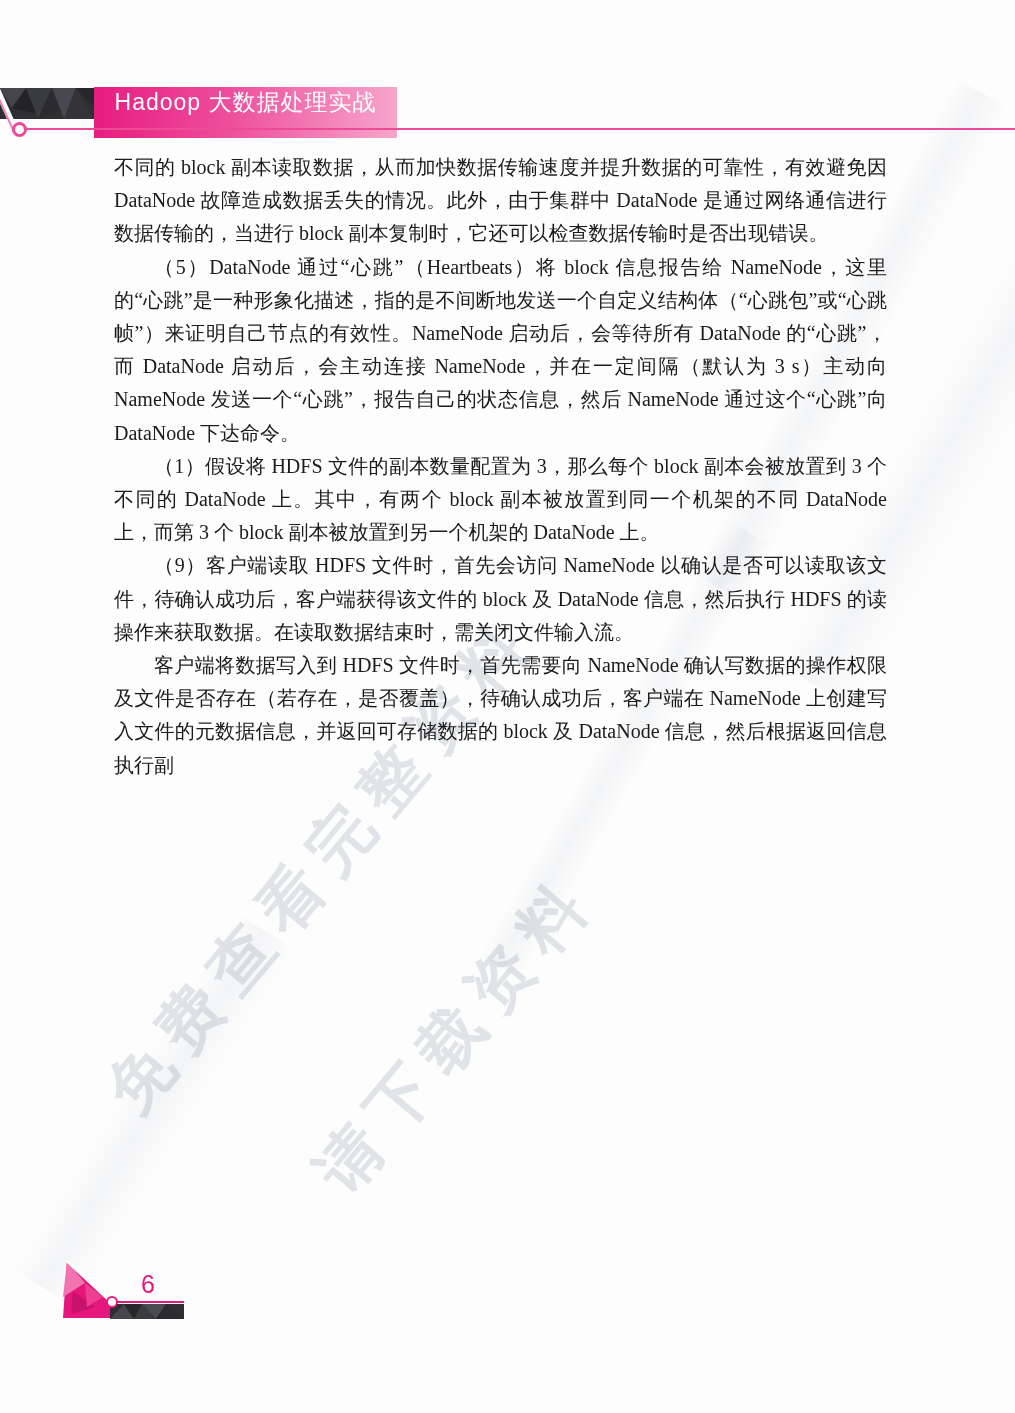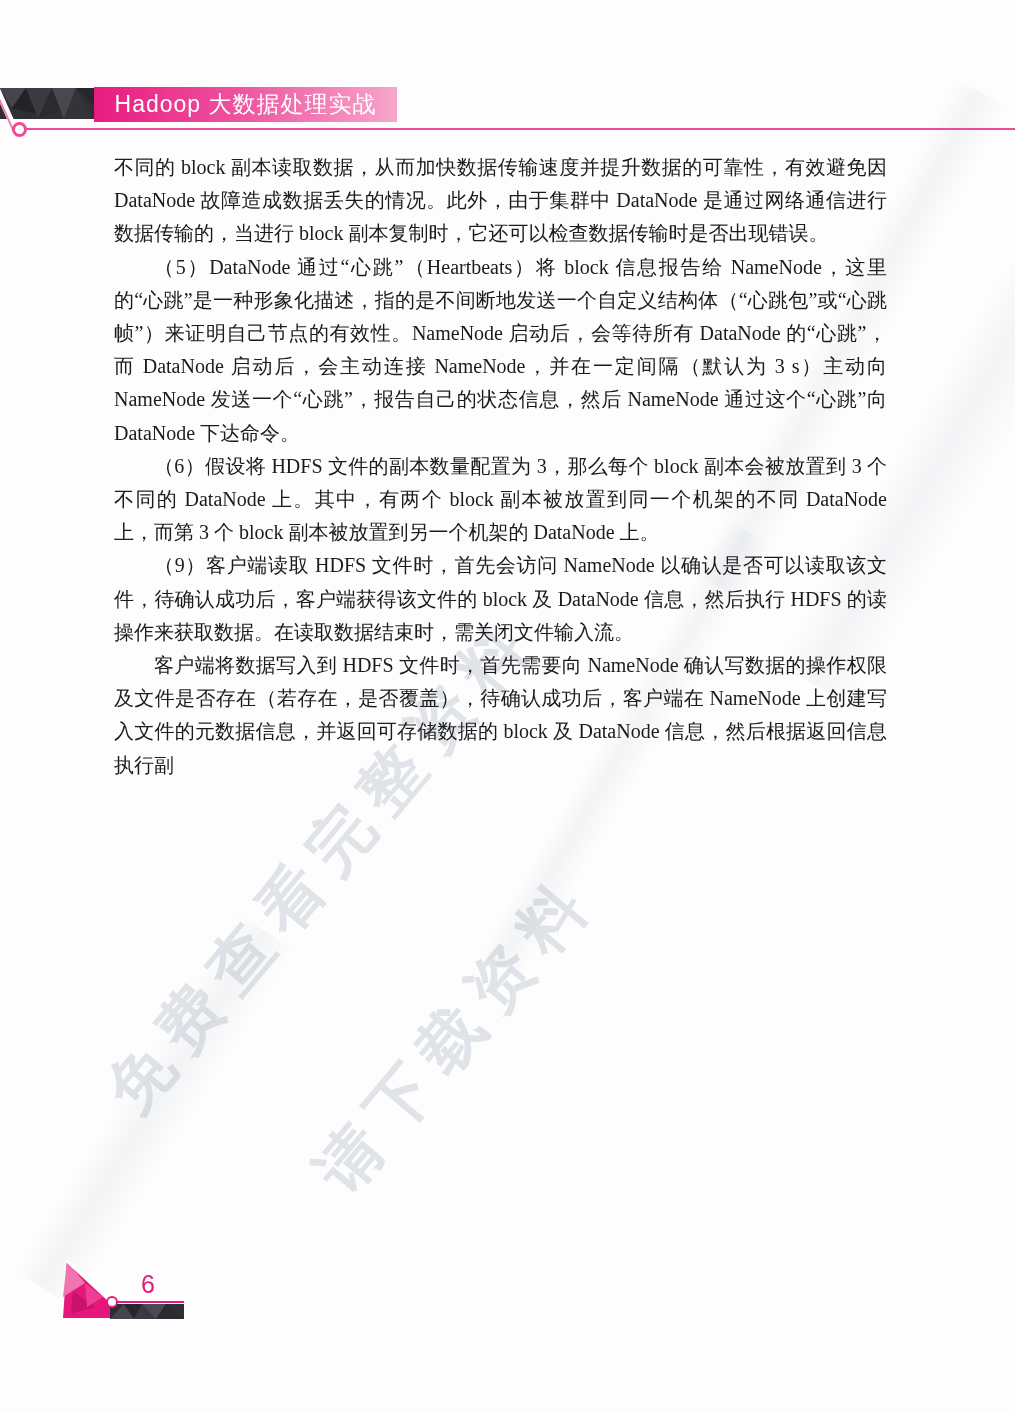--- a/index.html
+++ b/index.html
@@ -8,23 +8,23 @@
 
   
   .streak{position:absolute;background:linear-gradient(90deg,rgba(190,196,205,0) 0%,rgba(190,196,205,0.16) 45%,rgba(190,196,205,0) 100%);pointer-events:none;}
   .streak.s1{left:820px;top:60px;width:60px;height:560px;transform:rotate(28deg);}
   .streak.s2{left:900px;top:200px;width:90px;height:520px;transform:rotate(30deg);}
   .streak.s3{left:120px;top:900px;width:70px;height:420px;transform:rotate(32deg);}
   .streak.s4{left:600px;top:500px;width:50px;height:500px;transform:rotate(30deg);}
 
   
   .facet-top{position:absolute;left:0;top:88px;}
-  .title-bar{position:absolute;left:94px;top:87px;width:303px;height:35px;
+  .title-bar{position:absolute;left:94px;top:87px;width:303px;height:51px;
     background:linear-gradient(90deg,#e71c80 0%,#ee4f9d 45%,#f6a6cb 100%);
-    display:flex;align-items:center;justify-content:center;}
+    display:flex;align-items:flex-start;justify-content:center;}
   .title-bar span{color:#ffffff;font-size:23px;letter-spacing:1px;}
   .header-diag{position:absolute;left:-2px;top:84px;width:50px;height:4px;background:#ffffff;
     border-bottom:2px solid #f27fb5;transform:rotate(66deg);transform-origin:top left;z-index:2;}
   .header-rule{position:absolute;left:24px;top:128px;width:991px;height:2px;background:#ee4b96;}
   .header-circle{position:absolute;left:12px;top:122px;width:9px;height:9px;border:3px solid #ee4b96;
     border-radius:50%;background:#ffffff;z-index:3;}
 
   
   .body-text{position:absolute;left:114px;top:151px;width:773px;color:#1b1b1d;
     font-family:"Liberation Serif",serif;font-size:20px;line-height:33.2px;text-align:justify;z-index:1;}
@@ -72,21 +72,21 @@
   <div class="header-diag"></div>
   <div class="title-bar">
     <span>Hadoop 大数据处理实战</span>
   </div>
   <div class="header-rule"></div>
   <div class="header-circle"></div>
 
   <div class="body-text">
       <p class="">不同的 block 副本读取数据，从而加快数据传输速度并提升数据的可靠性，有效避免因 DataNode 故障造成数据丢失的情况。此外，由于集群中 DataNode 是通过网络通信进行数据传输的，当进行 block 副本复制时，它还可以检查数据传输时是否出现错误。</p>
       <p class="indent">（5）DataNode 通过“心跳”（Heartbeats）将 block 信息报告给 NameNode，这里的“心跳”是一种形象化描述，指的是不间断地发送一个自定义结构体（“心跳包”或“心跳帧”）来证明自己节点的有效性。NameNode 启动后，会等待所有 DataNode 的“心跳”，而 DataNode 启动后，会主动连接 NameNode，并在一定间隔（默认为 3 s）主动向 NameNode 发送一个“心跳”，报告自己的状态信息，然后 NameNode 通过这个“心跳”向 DataNode 下达命令。</p>
-      <p class="indent">（6）假设将 HDFS 文件的副本数量配置为 3，那么每个 block 副本会被放置到 3 个不同的 DataNode 上。其中，有两个 block 副本被放置到同一个机架的不同 DataNode 上，而第 3 个 block 副本被放置到另一个机架的 DataNode 上。</p>
+      <p class="indent">（1）假设将 HDFS 文件的副本数量配置为 3，那么每个 block 副本会被放置到 3 个不同的 DataNode 上。其中，有两个 block 副本被放置到同一个机架的不同 DataNode 上，而第 3 个 block 副本被放置到另一个机架的 DataNode 上。</p>
       <p class="indent">（9）客户端读取 HDFS 文件时，首先会访问 NameNode 以确认是否可以读取该文件，待确认成功后，客户端获得该文件的 block 及 DataNode 信息，然后执行 HDFS 的读操作来获取数据。在读取数据结束时，需关闭文件输入流。</p>
       <p class="indent">客户端将数据写入到 HDFS 文件时，首先需要向 NameNode 确认写数据的操作权限及文件是否存在（若存在，是否覆盖），待确认成功后，客户端在 NameNode 上创建写入文件的元数据信息，并返回可存储数据的 block 及 DataNode 信息，然后根据返回信息执行副</p>
     </div>
 
   <svg class="footer-tri" width="50" height="58" viewBox="0 0 50 58">
     <polygon points="4,0 47,40 47,57 0,57" fill="#e5177c"></polygon>
     <polygon points="4,0 22,22 0,36" fill="#f173b0"></polygon>
     <polygon points="10,30 32,46 8,53" fill="#c9136b"></polygon>
     <polygon points="22,22 40,36 24,46" fill="#ee3f93"></polygon>
     <line x1="4" y1="0" x2="47" y2="40" stroke="#ffffff" stroke-width="3"></line>

